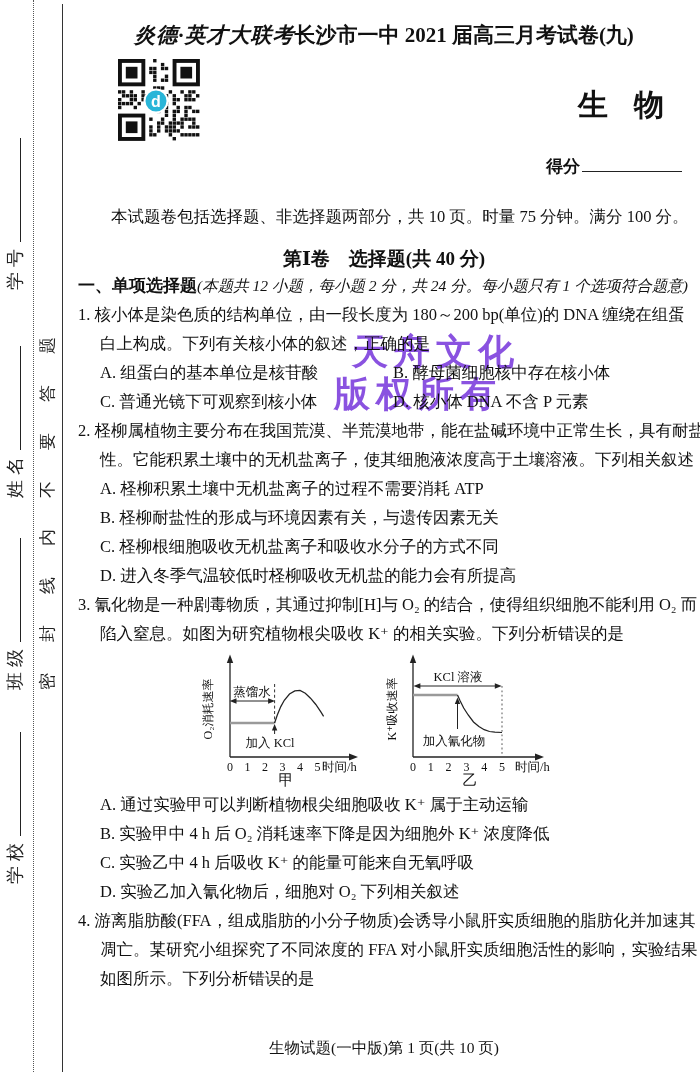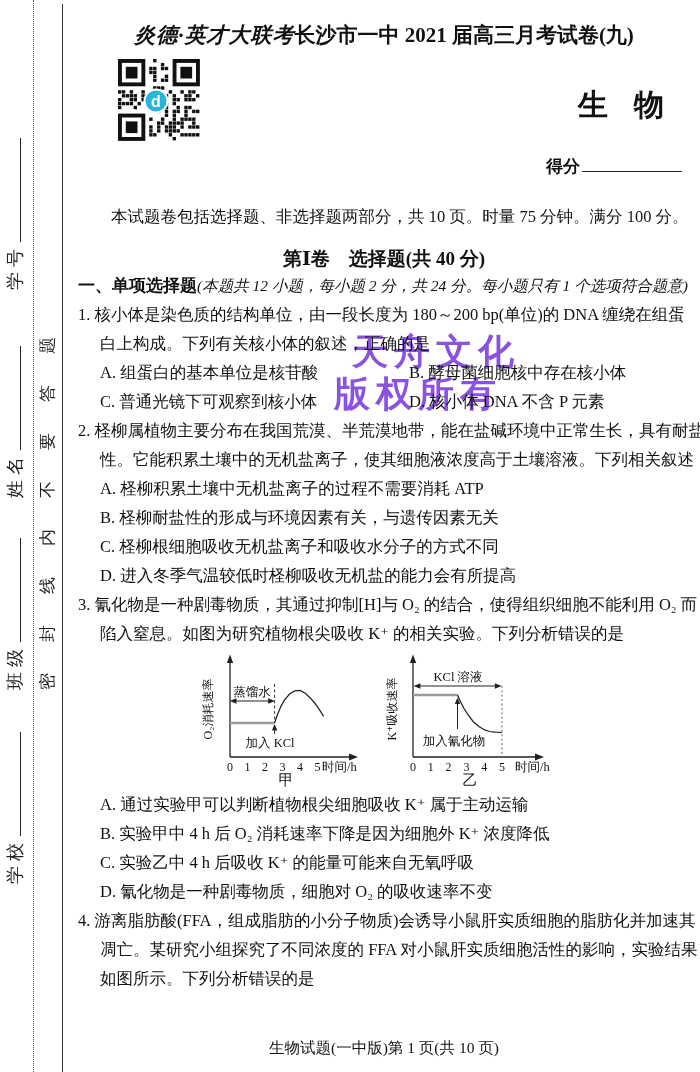--- a/index.html
+++ b/index.html
@@ -41,21 +41,21 @@
   .intro{margin-top:4px;text-indent:2em;font-size:16.5px;line-height:28px;}
   .vol-title{margin-top:15px;text-align:center;font-size:19px;font-weight:bold;}
   .unit-head{font-size:17px;line-height:28px;white-space:nowrap;}
   .unit-title{font-weight:bold;}
   .unit-note{font-style:italic;font-size:15.5px;}
 
   .q{font-size:16.5px;line-height:29px;}
   .qline{white-space:nowrap;}
   .cont{padding-left:22px;}
   .opt{padding-left:22px;white-space:nowrap;}
-  .opt2{display:grid;grid-template-columns:293px 1fr;padding-left:22px;white-space:nowrap;gap:16px;}
+  .opt2{display:grid;grid-template-columns:293px 1fr;padding-left:22px;white-space:nowrap;}
 
   
   .charts{display:flex;margin-left:104px;margin-top:2px;}
   .chart{width:200px;height:140px;}
   .ax{stroke:#222;stroke-width:1.3;fill:none}
   .thin{stroke:#222;stroke-width:1;fill:none}
   .ah{fill:#222;stroke:none}
   .dash{stroke:#333;stroke-width:1;stroke-dasharray:3 2.4;fill:none}
   .dot{stroke:#888;stroke-width:1.4;stroke-dasharray:1.8 2.6;fill:none}
   .base{stroke:#9a9a9a;stroke-width:2.4}
@@ -331,21 +331,21 @@
         <line x1="75.5" y1="79" x2="75.5" y2="51" class="thin"></line>
         <path d="M75.5 47.5 L72.8 54 L78.2 54 Z" class="ah"></path>
         <text class="ann" x="72" y="95">加入氰化物</text>
         <text class="cap" x="88" y="135">乙</text>
       </svg>
     </div>
 
     <div class="opt">A. 通过实验甲可以判断植物根尖细胞吸收 K⁺ 属于主动运输</div>
     <div class="opt">B. 实验甲中 4 h 后 O₂ 消耗速率下降是因为细胞外 K⁺ 浓度降低</div>
     <div class="opt">C. 实验乙中 4 h 后吸收 K⁺ 的能量可能来自无氧呼吸</div>
-    <div class="opt">D. 氰化物是一种剧毒物质，细胞对 O₂ 的吸收速率不变</div>
+    <div class="opt">D. 实验乙加入氰化物后，细胞对 O₂ 下列相关叙述</div>
   </div>
 
   <div class="q">
     <div class="qline">4. 游离脂肪酸(FFA，组成脂肪的小分子物质)会诱导小鼠肝实质细胞的脂肪化并加速其</div>
     <div class="qline cont">凋亡。某研究小组探究了不同浓度的 FFA 对小鼠肝实质细胞活性的影响，实验结果</div>
     <div class="qline cont">如图所示。下列分析错误的是</div>
   </div>
 
 </div>
 

